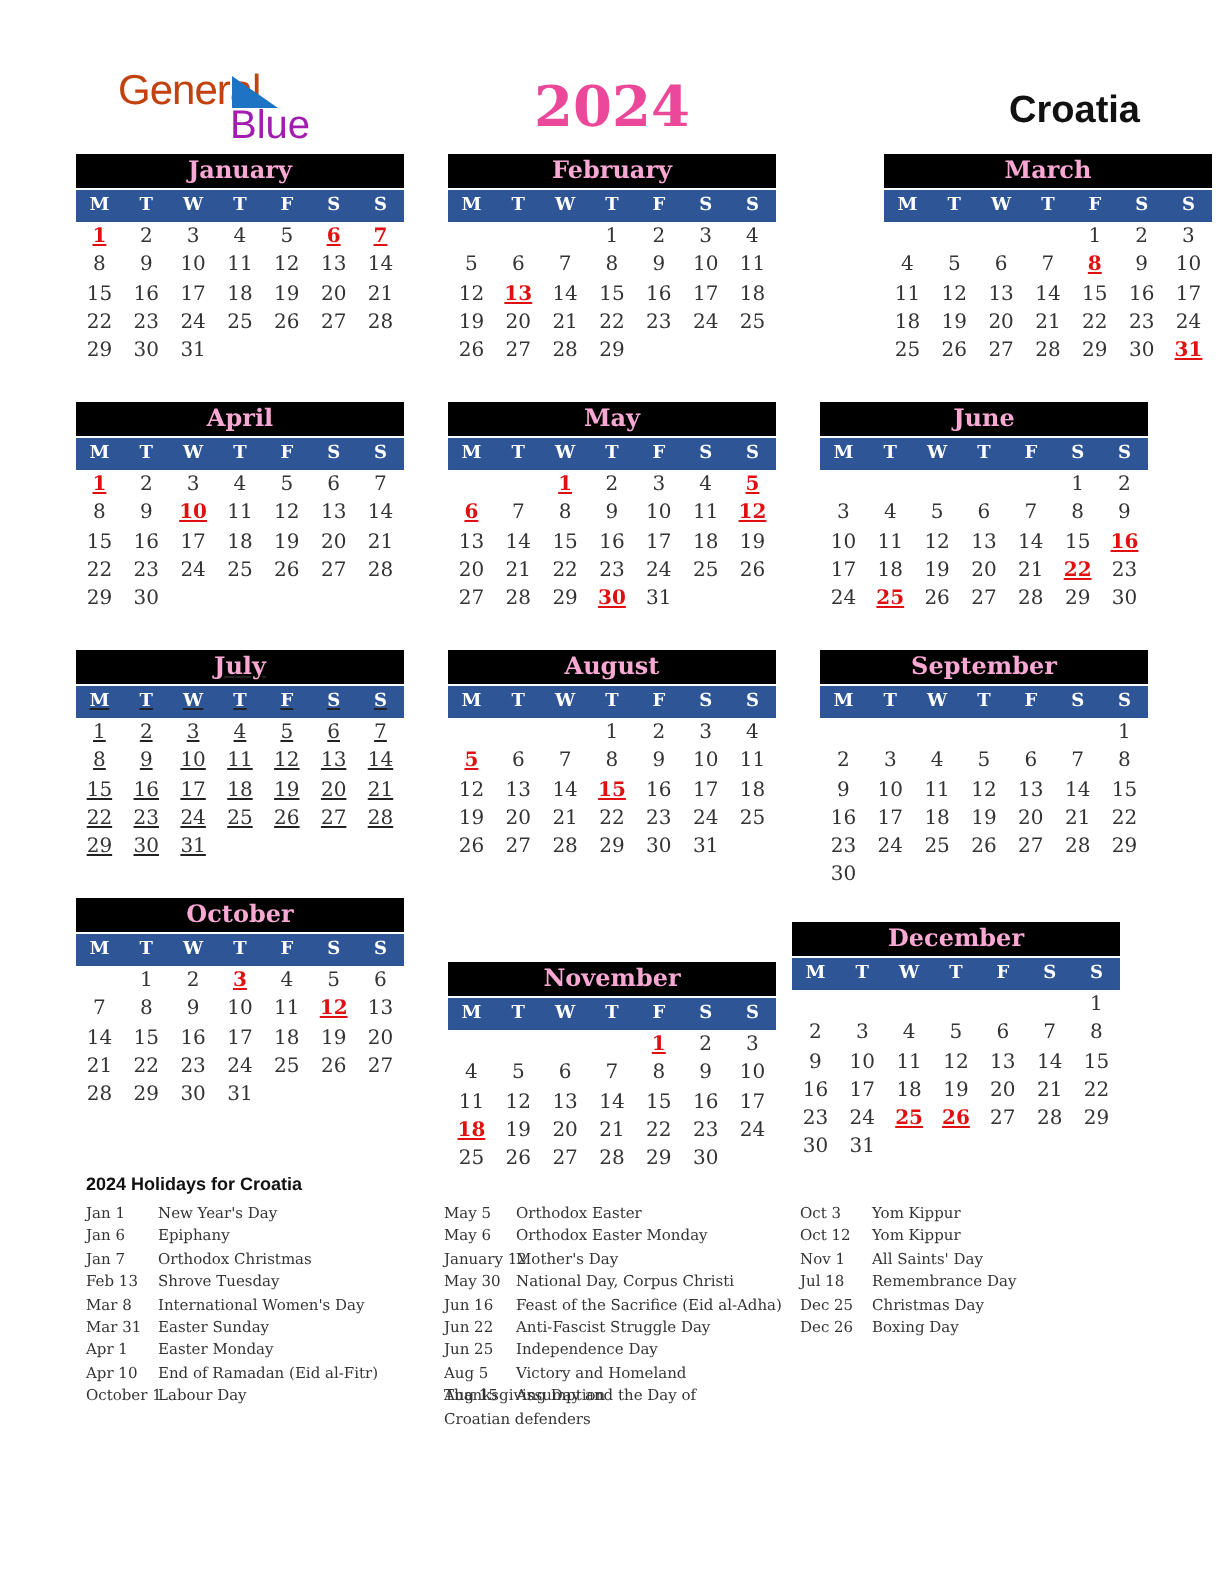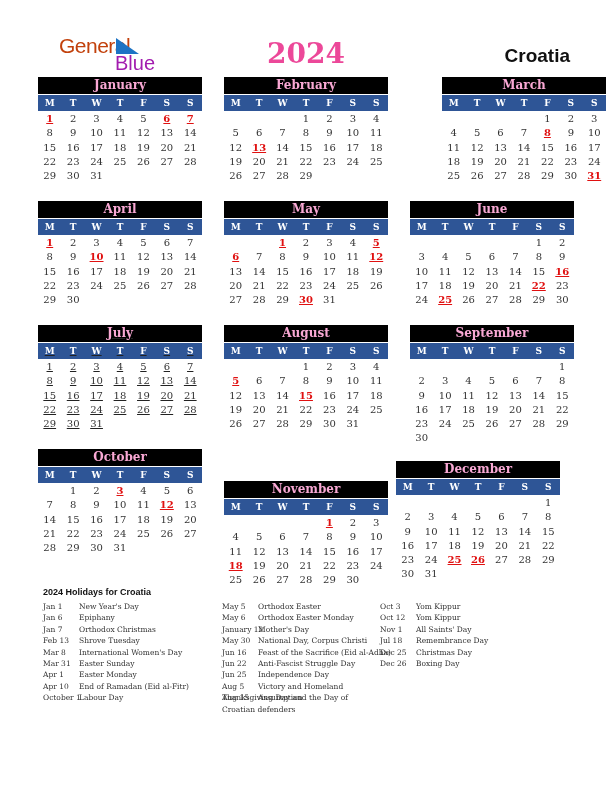--- a/index.html
+++ b/index.html
@@ -622,21 +622,21 @@
       <div class="hrow"><span class="d">May 5</span><span>Orthodox Easter</span></div>
       <div class="hrow"><span class="d">May 6</span><span>Orthodox Easter Monday</span></div>
       <div class="hrow"><span class="d">January 12</span><span>Mother's Day</span></div>
       <div class="hrow"><span class="d">May 30</span><span>National Day, Corpus Christi</span></div>
       <div class="hrow"><span class="d">Jun 16</span><span>Feast of the Sacrifice (Eid al-Adha)</span></div>
       <div class="hrow"><span class="d">Jun 22</span><span>Anti-Fascist Struggle Day</span></div>
       <div class="hrow"><span class="d">Jun 25</span><span>Independence Day</span></div>
       <div class="hrow wrap" style="width: 160px;"><span class="d">Aug 5</span><span>Victory and Homeland Thanksgiving Day and the Day of Croatian defenders</span></div>
       <div class="hrow"><span class="d">Aug 15</span><span>Assumption</span></div>
     </div>
-    <div class="hcol" style="left: 380px;">
+    <div class="hcol" style="left: 400px;">
       <div class="hrow"><span class="d">Oct 3</span><span>Yom Kippur</span></div>
       <div class="hrow"><span class="d">Oct 12</span><span>Yom Kippur</span></div>
       <div class="hrow"><span class="d">Nov 1</span><span>All Saints' Day</span></div>
       <div class="hrow"><span class="d">Jul 18</span><span>Remembrance Day</span></div>
       <div class="hrow"><span class="d">Dec 25</span><span>Christmas Day</span></div>
       <div class="hrow"><span class="d">Dec 26</span><span>Boxing Day</span></div>
     </div>
   </div>
 
 </body></html>

